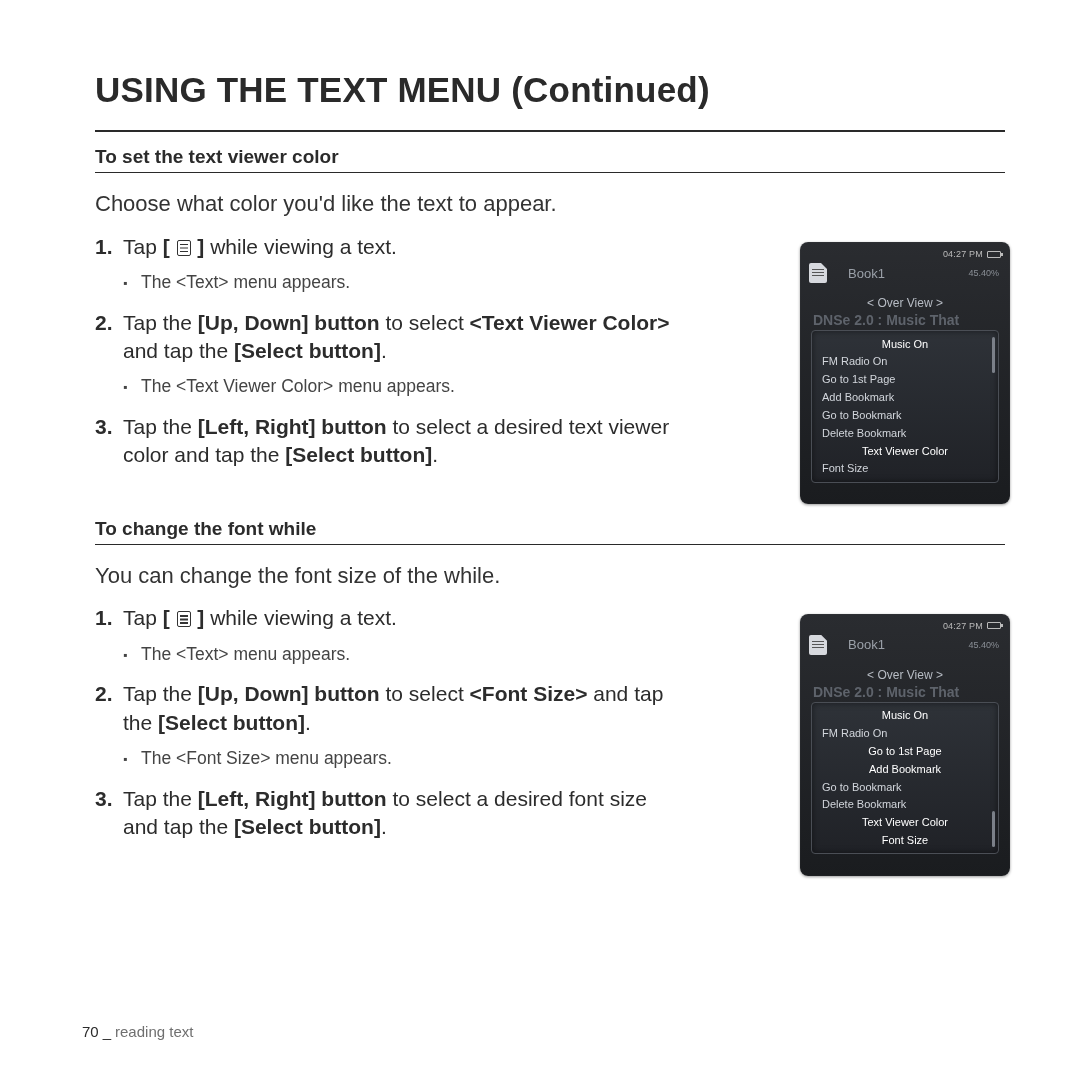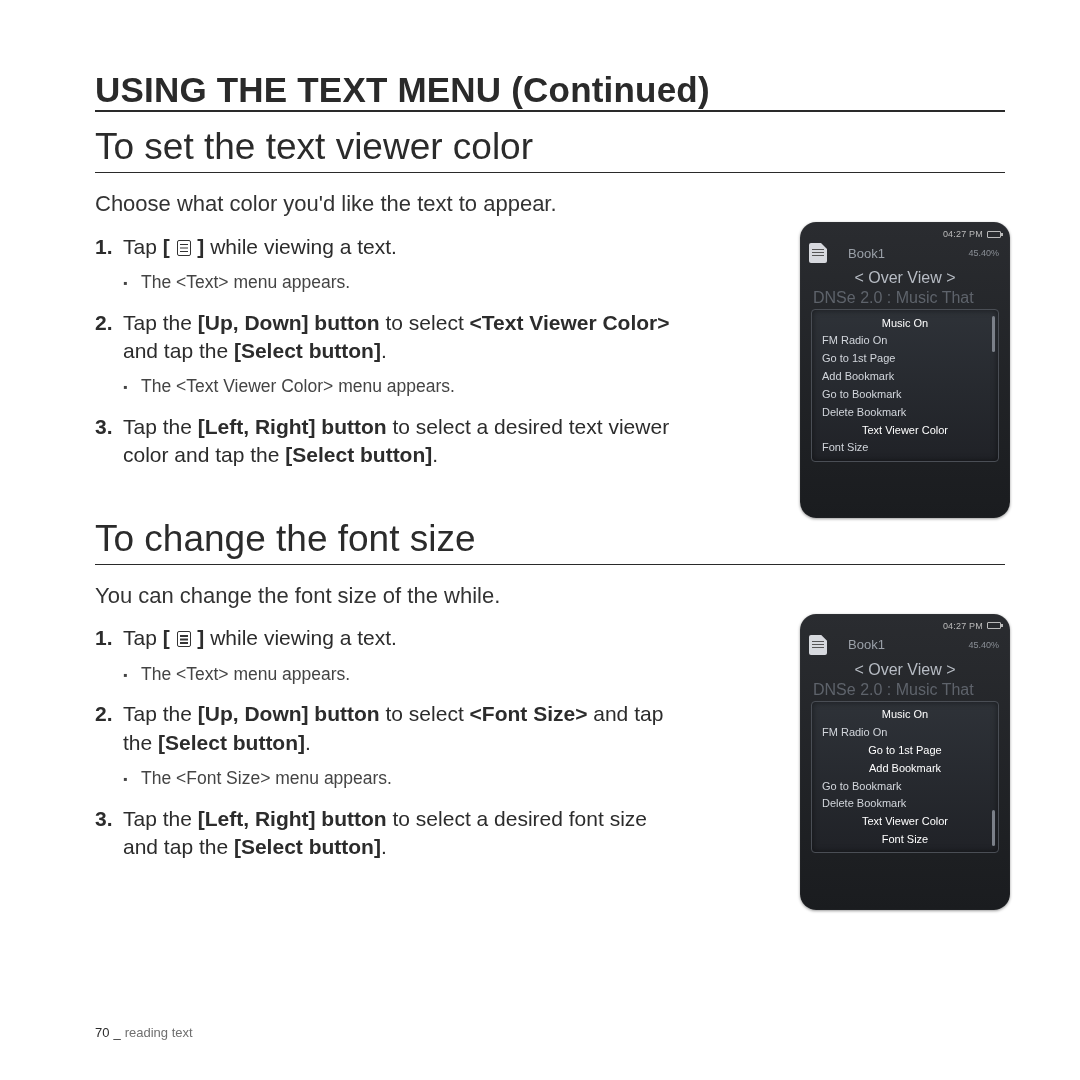--- a/index.html
+++ b/index.html
@@ -12,31 +12,31 @@
   }
   .page {
     padding: 70px 75px 40px 95px;
     height: 100%;
     position: relative;
   }
   .h1 {
     font-size: 35px;
     font-weight: bold;
     letter-spacing: 0.2px;
-    margin-bottom: 0;
+    margin-bottom: 20px;
     color: #2a2a2a;
   }
   .rule {
     border: none;
     border-top: 2px solid #2a2a2a;
     margin-bottom: 14px;
   }
   .h2 {
-    font-size: 37px;
-    font-weight: normal;
+    font-size: 19px;
+    font-weight: bold;
     color: #2b2b2b;
     margin-bottom: 4px;
   }
   .thinrule {
     border: none;
     border-top: 1px solid #2a2a2a;
     margin-bottom: 16px;
   }
   .bodytext {
     font-size: 22px;
@@ -103,23 +103,23 @@
     height: 1.4px;
     background: #333;
     box-shadow: 0 3.5px 0 #333, 0 7px 0 #333;
   }
 
   
   .device {
     position: absolute;
     right: -5px;
     width: 210px;
-    height: 296px;
+    height: 262px;
     background: linear-gradient(180deg, #2a2c30 0%, #1a1c1f 100%);
-    border-radius: 16px;
+    border-radius: 8px;
     padding: 6px 7px 8px 7px;
     box-shadow: 0 1px 3px rgba(0,0,0,.4), inset 0 0 1px rgba(255,255,255,.2);
     color: #cfcfcf;
     font-size: 12px;
   }
   .dev-status {
     display: flex;
     justify-content: flex-end;
     align-items: center;
     gap: 4px;
@@ -175,30 +175,31 @@
     font-size: 13px;
     color: #9aa0a8;
     flex: 1;
   }
   .dev-pct {
     font-size: 9px;
     color: #8a8f96;
   }
   .dev-overview {
     text-align: center;
-    font-size: 16px;
+    font-size: 12px;
     color: #b7bcc4;
-    margin-top: 2px;
+    margin-top: 9px;
   }
   .dev-faint {
     padding: 2px 6px 0;
-    font-size: 16px;
+    font-size: 14px;
     color: #5e636b;
     white-space: nowrap;
     overflow: hidden;
+    font-weight: bold;
   }
   .dev-menu {
     margin: 2px 4px 0 4px;
     background: linear-gradient(180deg, #2e3238 0%, #202227 100%);
     border: 1px solid #4a4e55;
     border-radius: 4px;
     padding: 4px 0 4px 0;
     position: relative;
     box-shadow: inset 0 0 6px rgba(0,0,0,.5);
   }
@@ -217,22 +218,22 @@
     position: absolute;
     right: 3px;
     width: 3px;
     background: #7b8089;
     border-radius: 2px;
   }
 
   .footer {
     position: absolute;
     bottom: 40px;
-    left: 95px;
-    font-size: 13px;
+    left: 82px;
+    font-size: 15px;
     color: #6f6f6f;
   }
   .footer .pnum { color: #2b2b2b; }
   .footer .sep { color: #2b2b2b; margin: 0 4px; }
 </style>
 </head>
 <body>
 
 <div class="page">
 
@@ -286,21 +287,21 @@
         <div class="dev-menu-item">Go to Bookmark</div>
         <div class="dev-menu-item">Delete Bookmark</div>
         <div class="dev-menu-item highlight">Text Viewer Color</div>
         <div class="dev-menu-item">Font Size</div>
         <span class="dev-scroll" style="top:6px;height:36px;"></span>
       </div>
     </div>
   </div>
 
   <div class="section">
-    <div class="h2">To change the font size</div>
+    <div class="h2">To change the font while</div>
     <hr class="thinrule">
     <div class="bodytext">You can change the font size of the while.</div>
 
     <div class="leftcol">
       <ol class="steps">
         <li>
           <span>Tap </span><b>[ </b><span class="menu-icon"></span><b> ]</b><span> while viewing a text.</span>
         </li>
       </ol>
       <div class="sub">The &lt;Text&gt; menu appears.</div>

